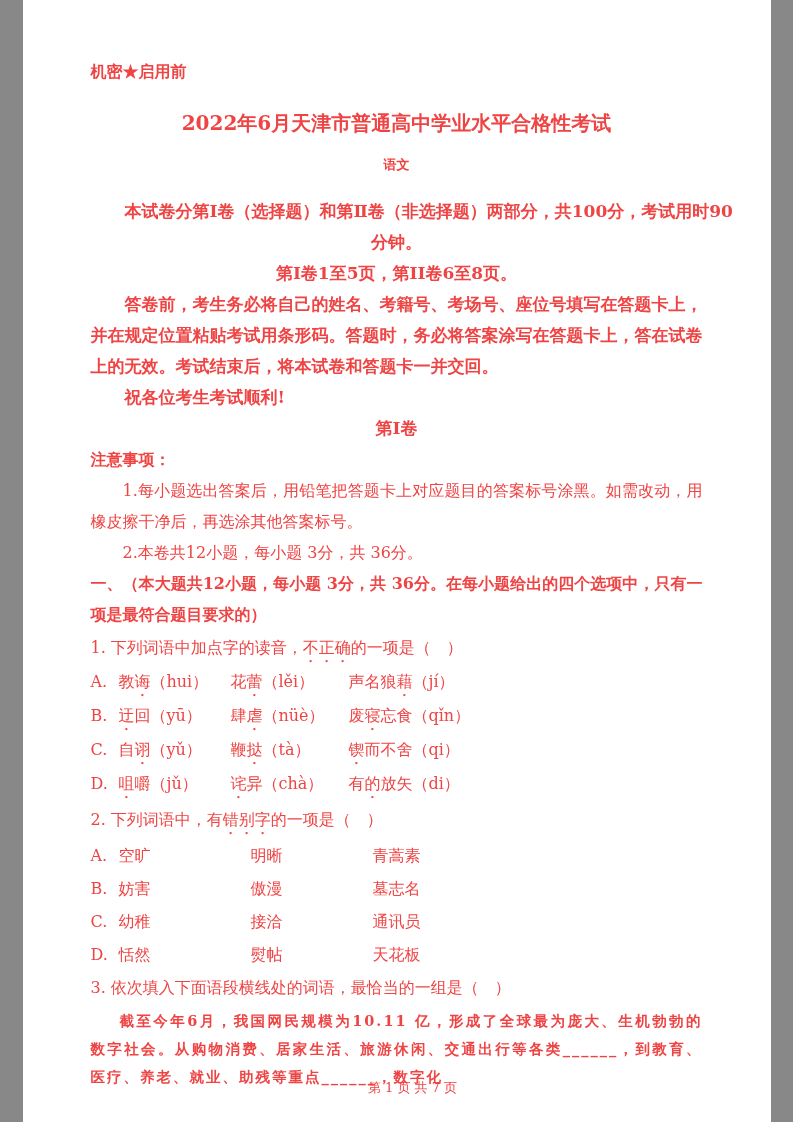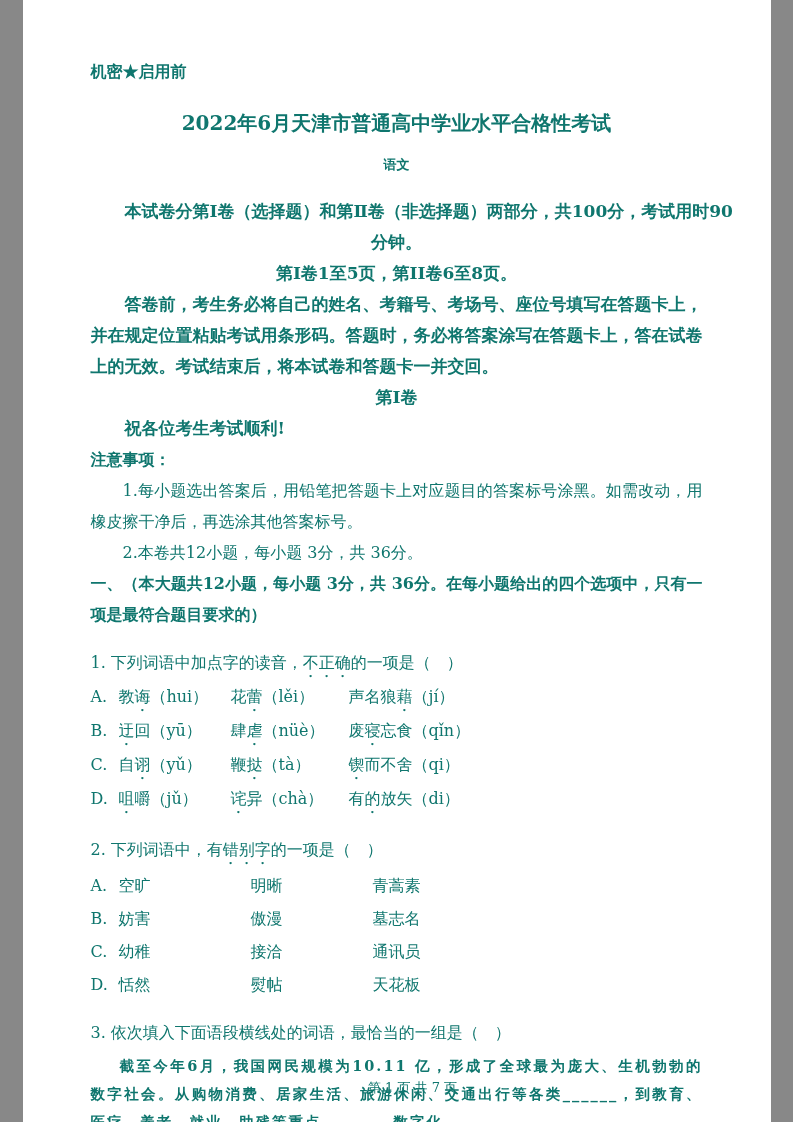--- a/index.html
+++ b/index.html
@@ -1,19 +1,19 @@
 <!DOCTYPE html>
 <html><head>
 <meta charset="utf-8">
 <style>
   * { box-sizing: border-box; }
   html, body { margin: 0; padding: 0; }
   body { background: #888; display: flex; justify-content: center; }
   .page {
-    width: 748px; height: 1122px; background: #fff; color: #0f766e;
+    width: 748px; height: 1122px; background: #fff; color: #ef4444;
     position: relative; overflow: hidden;
     font-family: "DejaVu Serif", "Liberation Serif", serif;
   }
   .content { padding: 56px 68px 0 68px; font-size: 16px; line-height: 31px; }
   p { margin: 0; }
   .bold   { font-weight: 700; }
   .center { text-align: center; }
   .just   { text-align: justify; }
   .indent { text-indent: 2em; }
   .classification { font-size: 16px; font-weight: 700; margin-bottom: 2px; }
@@ -22,21 +22,21 @@
   .lead { font-size: 17px; }
   .nowrap { white-space: nowrap; }
   .opt-row { display: flex; align-items: baseline; }
   .opt-label { flex: 0 0 28px; }
   .c1 { flex: 0 0 112px; }
   .c2 { flex: 0 0 118px; }
   .c3 { flex: 1 1 auto; }
   .q2-block .c1 { flex-basis: 132px; }
   .q2-block .c2 { flex-basis: 122px; }
   .q2-block .opt-row { margin: 2px 0; }
-  .stem { margin-top: 17px; }
+  .stem { margin-top: 2px; }
   .dot {
     -webkit-text-emphasis: filled dot; text-emphasis: filled dot;
     -webkit-text-emphasis-position: under right; text-emphasis-position: under right;
   }
   .passage {
     font-size: 14.5px; font-weight: 700; letter-spacing: 2px;
     text-indent: 2em; text-align: justify; line-height: 28px; margin-top: 4px;
   }
   .footer {
     position: absolute; bottom: 26px; left: 16px; width: 100%;
@@ -51,23 +51,23 @@
 
     <div class="classification">机密★启用前</div>
 
     <h1 class="title">2022年6月天津市普通高中学业水平合格性考试</h1>
     <h2 class="subject">语文</h2>
 
     <p class="bold indent lead nowrap">本试卷分第Ⅰ卷（选择题）和第Ⅱ卷（非选择题）两部分，共100分，考试用时90</p>
     <p class="bold center lead">分钟。</p>
     <p class="bold center lead">第Ⅰ卷1至5页，第II卷6至8页。</p>
     <p class="bold indent just lead">答卷前，考生务必将自己的姓名、考籍号、考场号、座位号填写在答题卡上，并在规定位置粘贴考试用条形码。答题时，务必将答案涂写在答题卡上，答在试卷上的无效。考试结束后，将本试卷和答题卡一并交回。</p>
+    <p class="bold indent lead">祝各位考生考试顺利!</p>
+
     <p class="bold center lead">第Ⅰ卷</p>
-
-    <p class="bold indent lead">祝各位考生考试顺利!</p>
     <p class="bold">注意事项：</p>
     <p class="indent just">1.每小题选出答案后，用铅笔把答题卡上对应题目的答案标号涂黑。如需改动，用橡皮擦干净后，再选涂其他答案标号。</p>
     <p class="indent">2.本卷共12小题，每小题 3分，共 36分。</p>
     <p class="bold just">一、（本大题共12小题，每小题 3分，共 36分。在每小题给出的四个选项中，只有一项是最符合题目要求的）</p>
 
     <p class="stem">1. 下列词语中加点字的读音，<span class="dot">不正确</span>的一项是（　）</p>
     <div class="q1-block">
       <div class="opt-row">
         <span class="opt-label">A.</span>
         <span class="c1">教<span class="dot">诲</span>（hui）</span>

